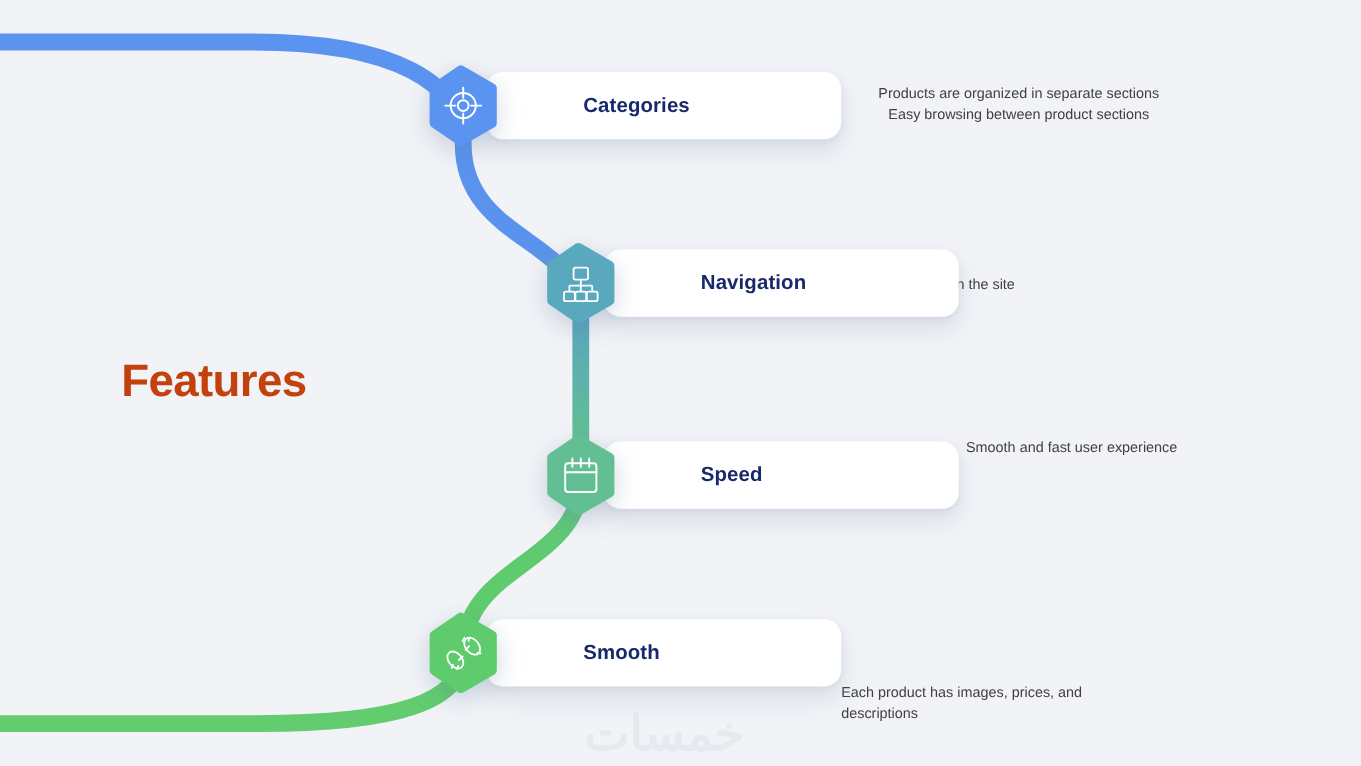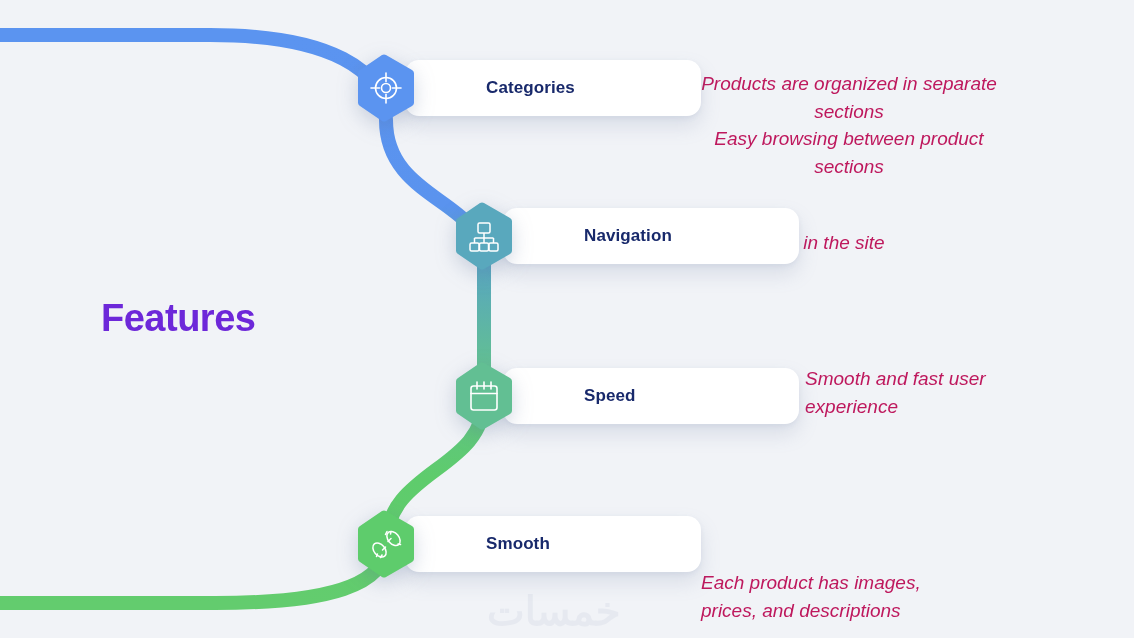--- a/index.html
+++ b/index.html
@@ -35,21 +35,21 @@
     pointer-events: none;
   }
 
   
   #features-title {
     position: absolute;
     left: 101px;
     top: 297px;
     font-size: 38px;
     font-weight: bold;
-    color: #6d28d9;
+    color: #c2410c;
     letter-spacing: -0.5px;
     white-space: nowrap;
   }
 
   
   #watermark {
     position: absolute;
     left: 487px;
     top: 588px;
     font-size: 40px;
@@ -95,25 +95,24 @@
   .card-label {
     font-size: 17px;
     font-weight: bold;
     color: #18296b;
     white-space: nowrap;
     letter-spacing: 0.1px;
   }
 
   .desc {
     position: absolute;
-    font-size: 19px;
-    color: #be185d;
+    font-size: 12px;
+    color: #404040;
     line-height: 1.45;
     white-space: pre-line;
-    font-style: italic;
   }
 
   
   #row-categories { left: 355px; top: 54px; }
   #row-categories .card { left: 50px; width: 296px; padding-left: 81px; }
   #row-navigation { left: 453px; top: 202px; }
   #row-navigation .card { left: 50px; width: 296px; padding-left: 81px; }
   #row-speed      { left: 453px; top: 362px; }
   #row-speed .card { left: 50px; width: 296px; padding-left: 81px; }
   #row-details    { left: 355px; top: 510px; }

